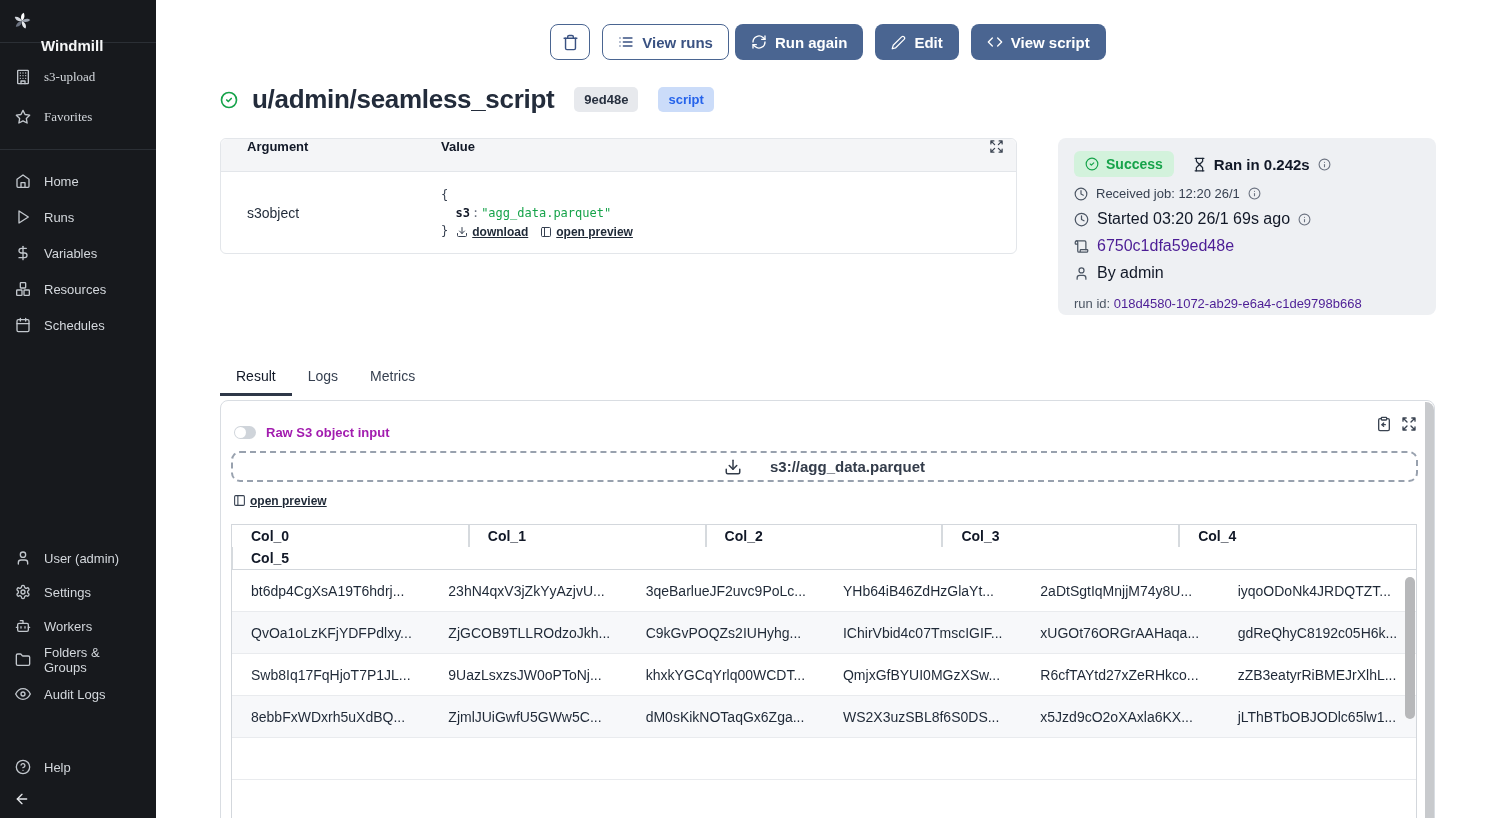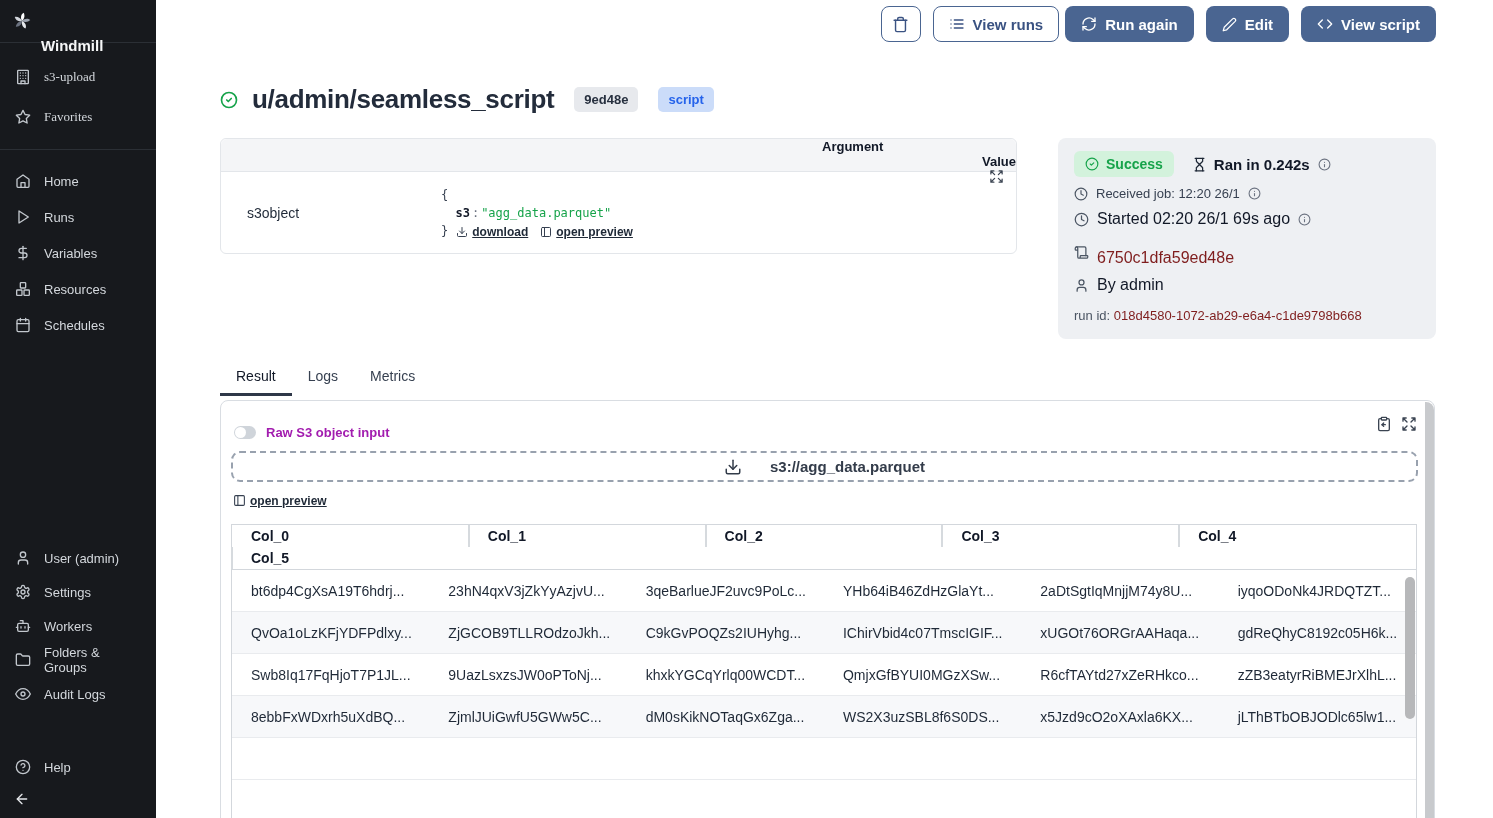--- a/index.html
+++ b/index.html
@@ -21,61 +21,61 @@
   .grp-ws{position:absolute;top:57px;left:0;right:0;font-family:Liberation Serif, serif;}
   .sb-div2{position:absolute;top:149px;left:0;right:0;height:1px;background:#2b2f35;}
   .grp-bottom{position:absolute;top:541px;left:0;right:0;}
   .grp-bottom .sb-item{height:34px;}
   .sb-help{position:absolute;top:750px;left:0;right:0;height:34px;}
   .sb-collapse{position:absolute;top:786px;left:6px;width:32px;height:26px;display:flex;align-items:center;justify-content:center;color:#e5e7eb;cursor:pointer;background:none;border:none;}
 
   
   .main{position:absolute;left:156px;top:0;width:1337px;height:818px;background:#fff;overflow:hidden;}
 
-  .topbar{position:absolute;left:64px;right:57px;top:6px;display:flex;justify-content:flex-end;align-items:center;}
+  .topbar{position:absolute;left:64px;right:57px;top:24px;display:flex;justify-content:center;align-items:center;}
   .tb-left{display:flex;gap:12px;}
   .tb-right{display:flex;gap:12px;padding-left:6px;}
   .btn{display:inline-flex;align-items:center;justify-content:center;gap:8px;height:36px;border-radius:8px;font-size:15px;font-weight:700;cursor:pointer;border:none;font-family:inherit;}
   .btn-outline{background:#fff;border:1px solid #4a6591;color:#3a5282;padding:0 15px;}
   .btn-icononly{width:40px;padding:0;}
   .btn-primary{background:#4a6591;color:#fff;padding:0 16px;}
 
   .titlebar{position:absolute;left:64px;top:84px;display:flex;align-items:center;gap:14px;}
   .title-check{color:#16a34a;}
   .page-title{font-size:26px;font-weight:800;color:#232c3b;letter-spacing:-0.3px;}
   .badge{font-size:13px;font-weight:600;border-radius:5px;padding:5px 10px;margin-left:6px;}
   .badge-gray{background:#e7e9ed;color:#27303f;}
   .badge-blue{background:#cbdcf9;color:#2563eb;}
 
   .argsrow{position:absolute;left:64px;right:57px;top:138px;display:flex;justify-content:space-between;align-items:flex-start;}
 
   .argtable{width:797px;border:1px solid #e3e6ea;border-radius:6px;background:#fff;}
-  .argtable-hd{display:flex;align-items:flex-end;background:#f4f5f7;height:33px;border-bottom:1px solid #e3e6ea;border-radius:6px 6px 0 0;font-size:13px;font-weight:700;color:#111827;flex-direction:column;}
+  .argtable-hd{display:flex;align-items:flex-start;background:#f4f5f7;height:33px;border-bottom:1px solid #e3e6ea;border-radius:6px 6px 0 0;font-size:13px;font-weight:700;color:#111827;}
   .argtable-hd .c1{width:220px;padding-left:26px;}
   .argtable-hd .c2{flex:1;}
   .argtable-hd .hd-expand{padding-right:12px;color:#3b4452;cursor:pointer;}
   .argtable-bd{display:flex;padding:14px 0 12px;}
   .argtable-bd .c1{width:220px;padding-left:26px;font-size:14px;color:#1f2937;display:flex;align-items:center;}
   .json{font-family:"DejaVu Sans Mono",monospace;font-size:12px;color:#374151;line-height:18px;}
   .json .jkey{font-weight:700;color:#111827;}
   .json .jcolon{color:#6b7280;padding:0 2px;}
   .json .jstr{color:#16a34a;}
   .json-links{display:inline-flex;gap:12px;margin-left:8px;vertical-align:middle;}
   .mini-link{display:inline-flex;align-items:center;gap:4px;font-family:"Liberation Sans",sans-serif;font-size:12px;font-weight:600;color:#1f2937;text-decoration:underline;cursor:pointer;}
   .mini-link .ic{color:#374151;}
 
-  .statuscard{width:378px;background:#eef0f3;border-radius:8px;padding:13px 16px 16px;color:#1f2937;}
+  .statuscard{width:378px;background:#eef0f3;border-radius:8px;padding:13px 16px 4px;color:#1f2937;}
   .st-row{display:flex;align-items:center;gap:8px;margin-bottom:9px;}
   .badge-success{display:inline-flex;align-items:center;gap:7px;background:#d3f2dc;color:#16a34a;padding:5px 11px;border-radius:6px;font-size:14px;font-weight:600;margin-right:10px;}
   .ranin{display:inline-flex;align-items:center;gap:7px;font-size:15px;font-weight:600;color:#111827;}
   .st-sm{font-size:13px;color:#374151;}
   .st-lg{font-size:16px;color:#111827;}
   .st-ico{color:#4b5563;}
   .info-ic{color:#6b7280;cursor:pointer;}
-  .lnk{color:#7f1d1d;text-decoration:none;cursor:pointer;margin-top:12px;}
+  .lnk{color:#4c1d95;text-decoration:none;cursor:pointer;}
   .st-runid{margin-top:14px;font-size:13px;color:#4b5563;}
 
   .tabs{position:absolute;left:64px;top:364px;display:flex;}
   .tab{padding:4px 16px 9px;font-size:14px;color:#374151;cursor:pointer;border-bottom:3px solid transparent;}
   .tab.active{color:#111827;font-weight:500;border-bottom-color:#2f3848;}
 
   .panel{position:absolute;left:64px;right:58px;top:400px;height:440px;border:1px solid #d9dde2;border-radius:8px;background:#fff;}
   .panel-icons{position:absolute;top:15px;right:17px;display:flex;gap:9px;color:#3b4452;}
   .panel-icons span{cursor:pointer;}
   .panel-scrollbar{position:absolute;top:1px;right:0;width:9px;height:417px;background:#c8cacd;border-top-right-radius:8px;}
@@ -411,21 +411,21 @@
             </svg>
           </span>
       </div>
       <div class="st-row st-lg">
         <span class="st-ico">
             <svg class="ic" width="15" height="15" viewBox="0 0 24 24">
               <circle cx="12" cy="12" r="10"></circle>
               <path d="M12 6v6l4 2"></path>
             </svg>
           </span>
-        <span>Started 02:20 26/1 69s ago</span>
+        <span>Started 03:20 26/1 69s ago</span>
         <span class="info-ic">
             <svg class="ic" width="13" height="13" viewBox="0 0 24 24">
               <circle cx="12" cy="12" r="10"></circle>
               <path d="M12 16v-4"></path>
               <path d="M12 8h.01"></path>
             </svg>
           </span>
       </div>
       <div class="st-row st-lg">
         <span class="st-ico">

